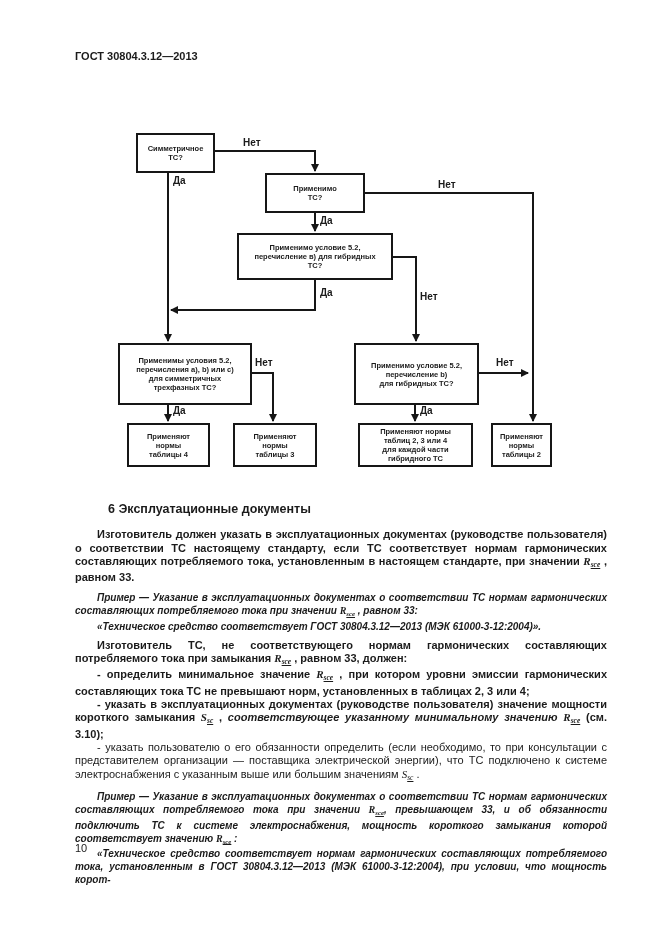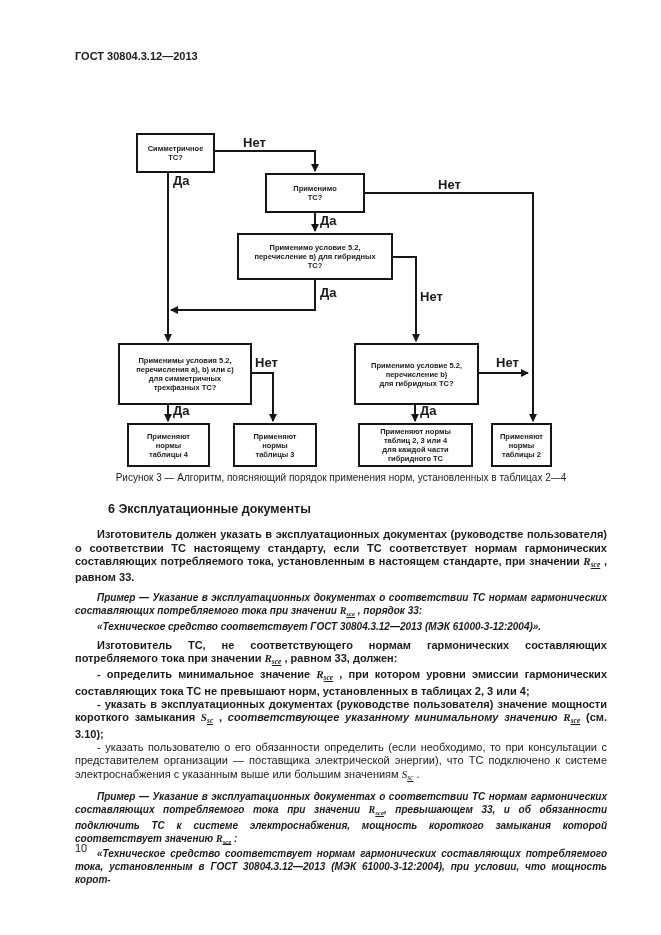--- a/index.html
+++ b/index.html
@@ -12,21 +12,21 @@
   .intro{position:absolute;left:75px;top:88px;width:532px;font-size:11px;line-height:13.4px;
          text-align:justify;text-indent:22px;}
   
   .figure{position:absolute;left:0;top:130px;width:661px;height:348px;}
   .figure svg{position:absolute;left:0;top:0;}
   .fc-node{
     position:absolute;box-sizing:border-box;border:2px solid #161616;background:#fff;
     display:flex;align-items:center;justify-content:center;text-align:center;
     font-size:7.5px;font-weight:bold;line-height:9px;white-space:pre-line;padding:1px;
   }
-  .fc-label{position:absolute;font-size:13px;font-weight:bold;line-height:9px;}
+  .fc-label{position:absolute;font-size:10px;font-weight:bold;line-height:9px;}
   .fig-caption{position:absolute;left:75px;top:472px;width:532px;text-align:center;font-size:10px;}
   
   .sec6{position:absolute;left:75px;top:503px;width:532px;font-size:11px;line-height:13.4px;}
   .sec6 h2{font-size:12.5px;font-weight:bold;margin:0 0 12px 33px;}
   .sec6 p{margin:0;text-align:justify;text-indent:22px;}
   .para-bold{font-weight:bold;}
   .example{font-size:10px;line-height:13px;font-style:italic;font-weight:bold;}
   .mt{margin-top:6px !important;}
   .seg-var{font-family:"Liberation Serif",serif;font-style:italic;}
   .seg-sub{font-family:"Liberation Serif",serif;font-style:italic;font-size:0.68em;vertical-align:-0.25em;text-decoration:underline;}
@@ -95,28 +95,27 @@
     <div class="fc-label" style="left:438px;top:50px;">Нет</div>
     <div class="fc-label" style="left:320px;top:86px;">Да</div>
     <div class="fc-label" style="left:320px;top:158px;">Да</div>
     <div class="fc-label" style="left:420px;top:162px;">Нет</div>
     <div class="fc-label" style="left:173px;top:276px;">Да</div>
     <div class="fc-label" style="left:255px;top:228px;">Нет</div>
     <div class="fc-label" style="left:420px;top:276px;">Да</div>
     <div class="fc-label" style="left:496px;top:228px;">Нет</div>
   </div>
 
-  <div class="fig-caption">Рисунок 3 — Алгоритм, поясняющий порядок применения норм, установленных в таблицах 2—4</div>
 
   <div class="sec6">
     <h2>6 Эксплуатационные документы</h2>
     <p class="para-bold"><span>Изготовитель должен указать в эксплуатационных документах (руководстве пользователя) о соответствии ТС настоящему стандарту, если ТС соответствует нормам гармонических составляющих потребляемого тока, установленным в настоящем стандарте, при значении </span><span class="seg-var">R</span><span class="seg-sub">sce</span><span> , равном 33.</span></p>
-    <p class="example mt"><span>Пример — Указание в эксплуатационных документах о соответствии ТС нормам гармонических составляющих потребляемого тока при значении </span><span class="seg-var">R</span><span class="seg-sub">sce</span><span> , порядок 33:</span></p>
+    <p class="example mt"><span>Пример — Указание в эксплуатационных документах о соответствии ТС нормам гармонических составляющих потребляемого тока при значении </span><span class="seg-var">R</span><span class="seg-sub">sce</span><span> , равном 33:</span></p>
     <p class="example"><span>«Техническое средство соответствует ГОСТ 30804.3.12—2013 (МЭК 61000-3-12:2004)».</span></p>
-    <p class="para-bold mt"><span>Изготовитель ТС, не соответствующего нормам гармонических составляющих потребляемого тока при значении </span><span class="seg-var">R</span><span class="seg-sub">sce</span><span> , равном 33, должен:</span></p>
+    <p class="para-bold mt"><span>Изготовитель ТС, не соответствующего нормам гармонических составляющих потребляемого тока при замыкания </span><span class="seg-var">R</span><span class="seg-sub">sce</span><span> , равном 33, должен:</span></p>
     <p class="para-bold"><span>- определить минимальное значение </span><span class="seg-var">R</span><span class="seg-sub">sce</span><span> , при котором уровни эмиссии гармонических составляющих тока ТС не превышают норм, установленных в таблицах 2, 3 или 4;</span></p>
     <p class="para-bold"><span>- указать в эксплуатационных документах (руководстве пользователя) значение мощности короткого замыкания </span><span class="seg-var">S</span><span class="seg-sub">sc</span><span> , </span><span class="seg-it">соответствующее указанному минимальному значению </span><span class="seg-var">R</span><span class="seg-sub">sce</span><span> (см. 3.10);</span></p>
     <p><span>- указать пользователю о его обязанности определить (если необходимо, то при консультации с представителем организации — поставщика электрической энергии), что ТС подключено к системе электроснабжения с указанным выше или большим значениям </span><span class="seg-var">S</span><span class="seg-sub">sc</span><span> .</span></p>
     <p class="example mt"><span>Пример — Указание в эксплуатационных документах о соответствии ТС нормам гармонических составляющих потребляемого тока при значении </span><span class="seg-var">R</span><span class="seg-sub">sce</span><span>, превышающем 33, и об обязанности подключить ТС к системе электроснабжения, мощность короткого замыкания которой соответствует значению </span><span class="seg-var">R</span><span class="seg-sub">sce</span><span> :</span></p>
     <p class="example"><span>«Техническое средство соответствует нормам гармонических составляющих потребляемого тока, установленным в ГОСТ 30804.3.12—2013 (МЭК 61000-3-12:2004), при условии, что мощность корот-</span></p>
   </div>
 
   <div class="page-num">10</div>
 </div>
 

